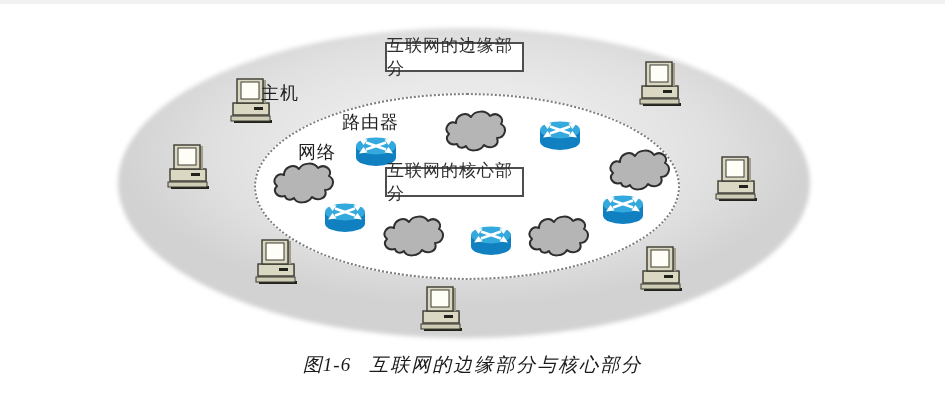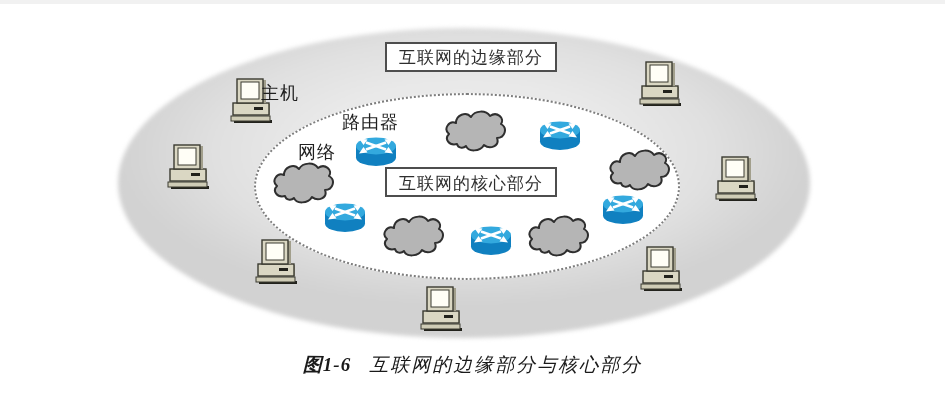--- a/index.html
+++ b/index.html
@@ -23,38 +23,38 @@
   
   .inner-ellipse{
     position:absolute;left:254px;top:93px;width:426px;height:187px;
     border-radius:50%;
     background:#ffffff;
     border:2px dotted #7d7d7d;
     box-sizing:border-box;
   }
   .node{position:absolute;}
   .label-box{
-    position:absolute;width:172px;height:30px;box-sizing:border-box;
+    position:absolute;width:139px;height:30px;box-sizing:border-box;
     background:#ffffff;border:2px solid #4e4e4e;
     display:flex;align-items:center;justify-content:center;
     font-size:17px;letter-spacing:1px;color:#2e2e2e;z-index:6;
   }
   #edge-box{left:385px;top:42px;}
-  #core-box{left:385px;top:167px;align-items:flex-end;}
+  #core-box{left:385px;top:167px;}
   .free-label{
     position:absolute;font-size:18px;color:#1f1f1f;z-index:5;letter-spacing:1px;
   }
   #host-label{left:261px;top:81px;}
   #router-label{left:342px;top:110px;}
   #network-label{left:283px;top:140px;margin-left:15px;}
   .caption{
     position:absolute;left:0;top:352px;width:945px;text-align:center;
     font-size:19px;font-style:italic;color:#1a1a1a;letter-spacing:2px;
   }
-  .caption .fig-no{margin-right:18px;letter-spacing:1px;font-weight:bold;}
+  .caption .fig-no{margin-right:18px;letter-spacing:1px;}
   .watermark{
     position:absolute;right:14px;top:381px;
     font-family:"Liberation Sans","DejaVu Sans",sans-serif;
     font-size:15px;color:#e4e4e4;letter-spacing:0.5px;
     user-select:none;z-index:7;
   }
   
   .cloud-shape{fill:var(--cloud-fill,#b5b5b5);stroke:var(--cloud-stroke,#2f2f2f);
     stroke-width:2;stroke-linejoin:round;}
   .router-body{fill:var(--router-body,#1080c0);}

